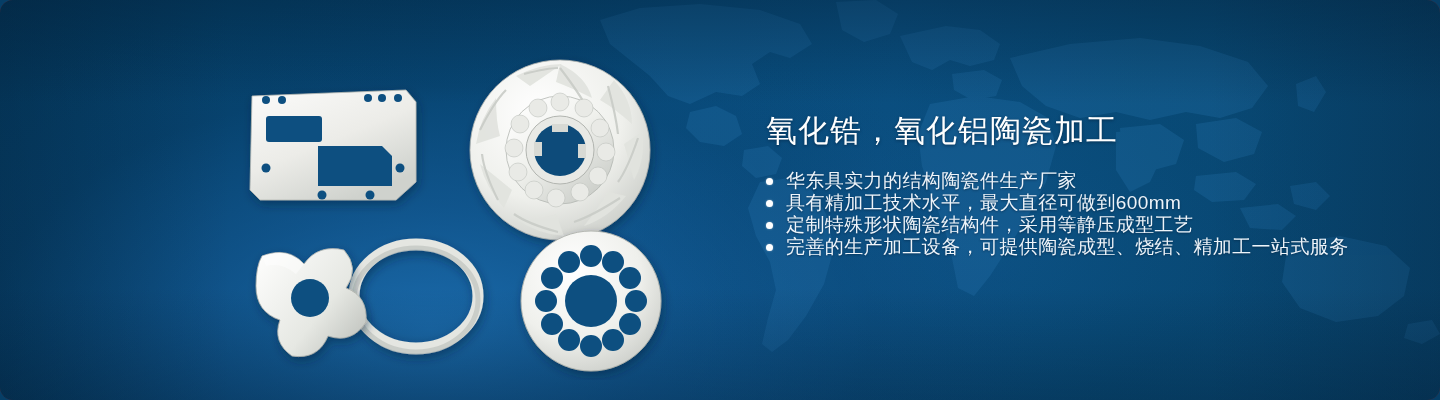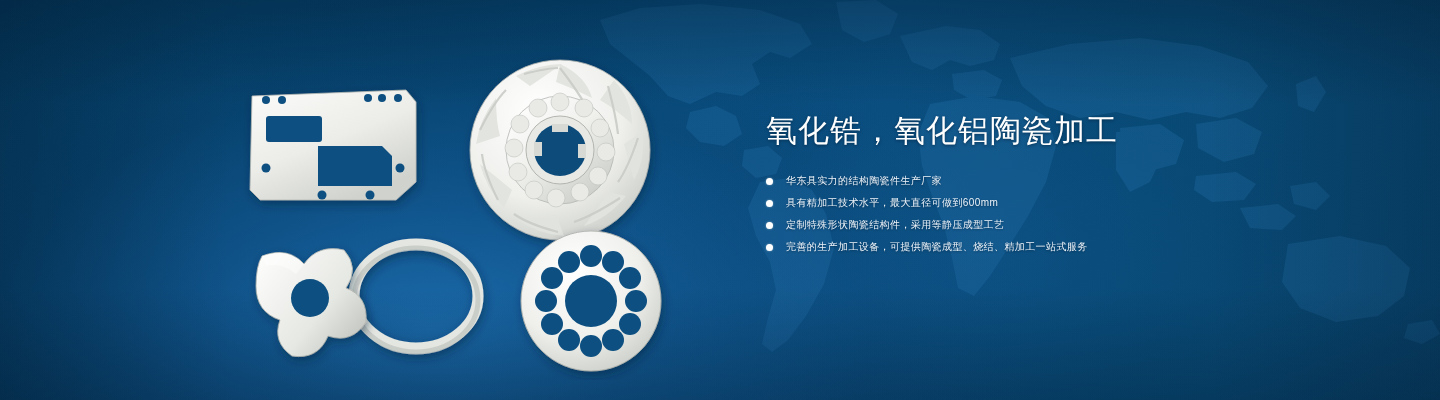--- a/index.html
+++ b/index.html
@@ -4,20 +4,21 @@
 <style>
   html,body{margin:0;padding:0;}
   body{
     width:1440px;height:400px;overflow:hidden;
     font-family:"Liberation Sans","DejaVu Sans",sans-serif;
     background:#063e66;
   }
   .banner{
     position:relative;width:1440px;height:400px;overflow:hidden;
     background:#7f1d1d;
+    border-radius:13px;
   }
   
   .bg-base{
     position:absolute;inset:0;
     background:linear-gradient(100deg,#053d64 0%,#05426c 18%,#074a79 42%,#0a4f80 60%,#084a76 78%,#09456f 100%);
   }
   .bg-glow{
     position:absolute;inset:0;
     background:radial-gradient(ellipse 760px 420px at 430px 330px,
       rgba(30,112,180,0.85) 0%,
@@ -67,21 +68,21 @@
   }
   .dot{
     width:7px;height:7px;border-radius:50%;
     background:#ffffff;
     flex:0 0 auto;
     margin-right:13px;
     box-shadow:0 0 2px rgba(255,255,255,0.5);
   }
   .bullet-text{
     color:#eef4fa;
-    font-size:10px;
+    font-size:19px;
     line-height:22px;
     letter-spacing:0.4px;
     white-space:nowrap;
     text-shadow:0 1px 2px rgba(0,20,40,0.45);
   }
 </style>
 </head>
 <body>
 
 <div class="banner">

